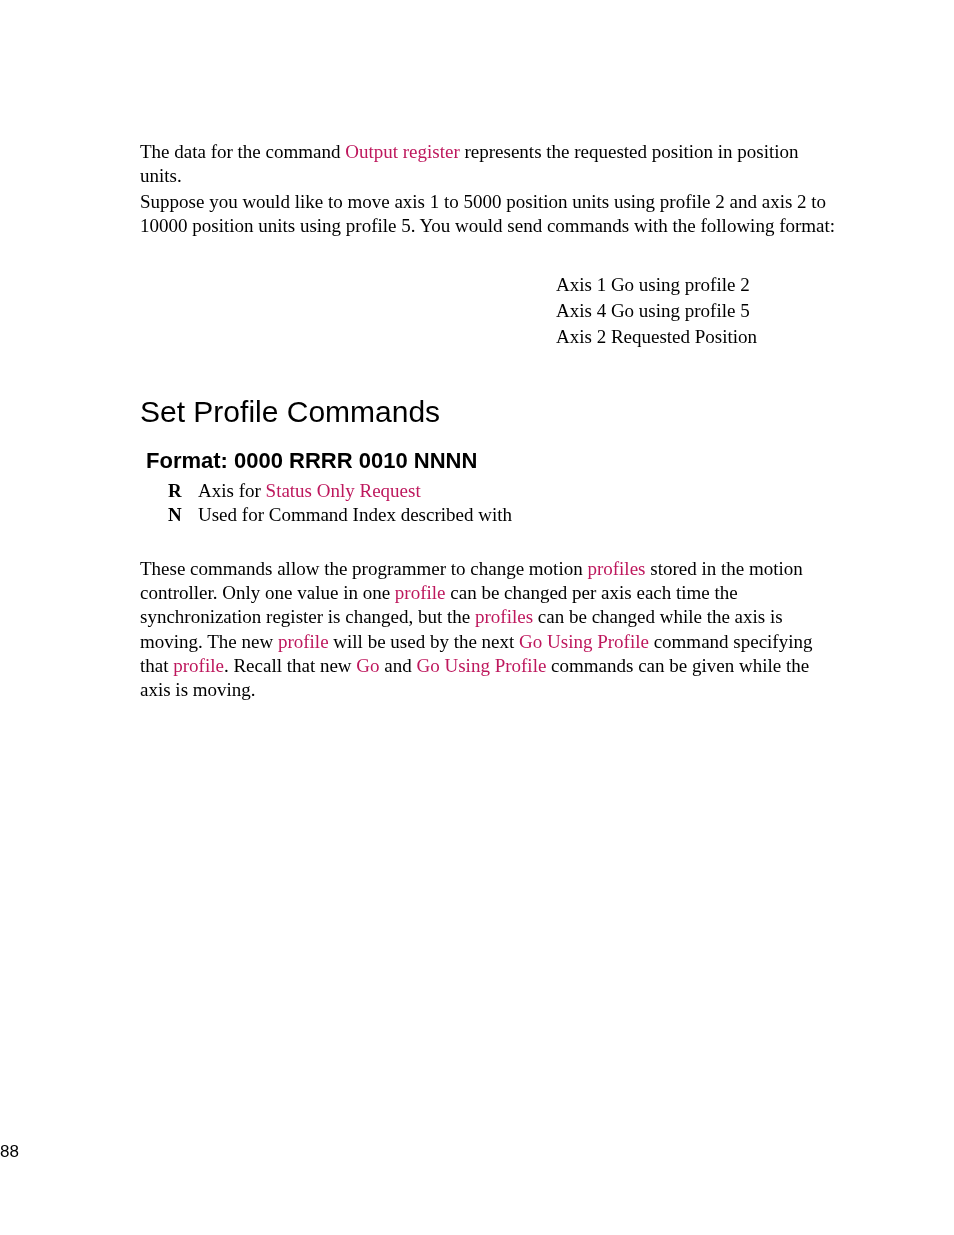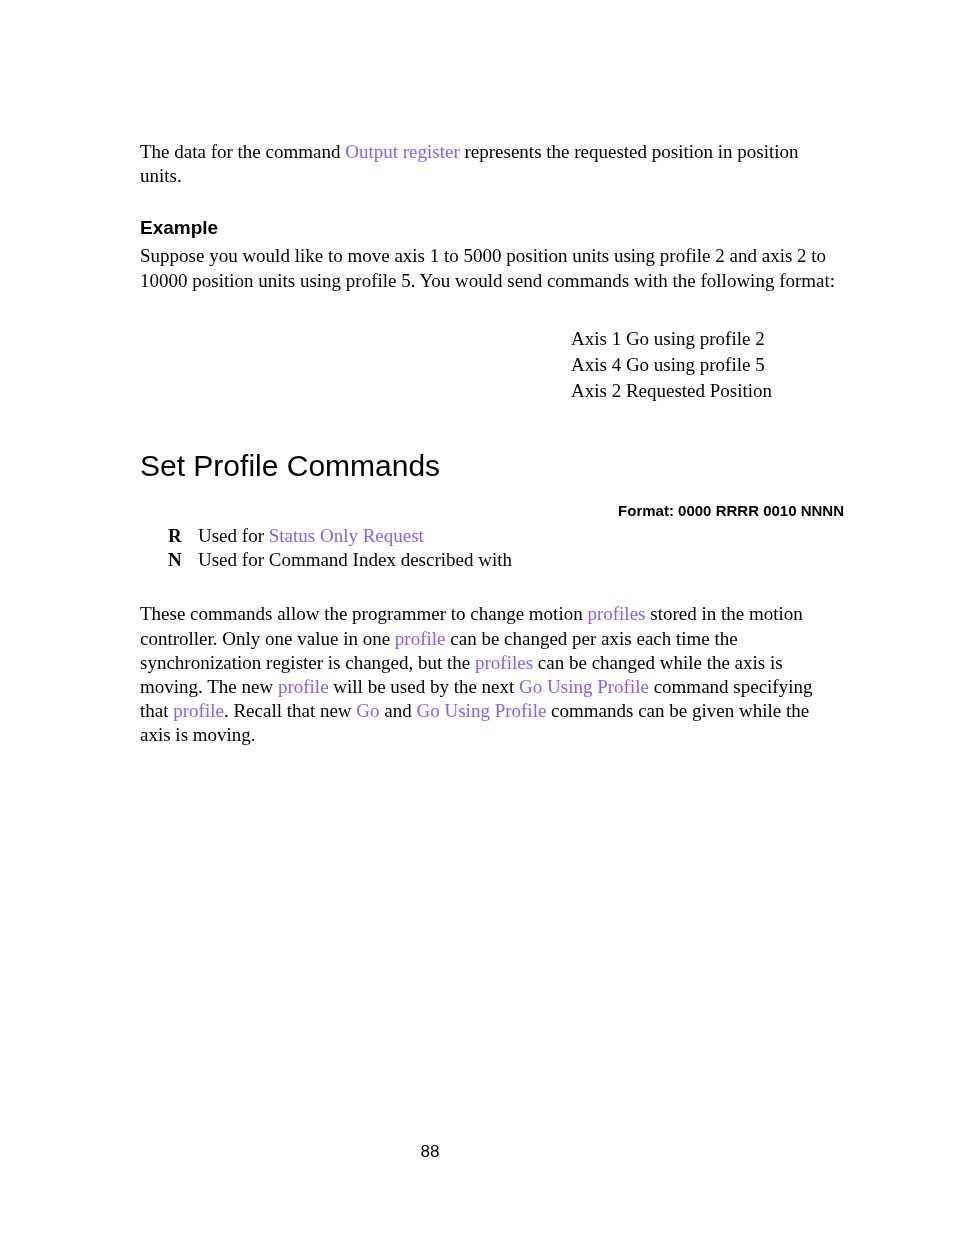--- a/index.html
+++ b/index.html
@@ -11,91 +11,89 @@
   }
   .page {
     box-sizing: border-box;
     padding: 140px 110px 0 140px;
     font-family: "Times New Roman", Times, serif;
     font-size: 19px;
     line-height: 1.27;
     color: #000;
   }
   .link {
-    color: #8b5cf6;
+    color: #be185d;
   }
   h3.example {
     font-family: Arial, Helvetica, sans-serif;
     font-weight: bold;
     font-size: 19px;
     margin: 28px 0 4px 0;
   }
   h2.section {
     font-family: Arial, Helvetica, sans-serif;
     font-weight: normal;
     font-size: 30px;
     margin: 44px 0 16px 0;
   }
   h3.format {
     font-family: Arial, Helvetica, sans-serif;
     font-weight: bold;
-    font-size: 15px;
-    margin: 0 0 4px 16px;
-    text-align: right;
+    font-size: 22px;
+    margin: 0 0 4px 6px;
   }
   p { margin: 0 0 2px 0; }
   .axis-block {
     margin: 34px 0 34px 414px;
   }
-  .axis-block div { margin: 2px 17px; }
+  .axis-block div { margin: 2px 2px; }
   .def-row {
     display: flex;
     margin-left: 28px;
   }
   .def-row .letter {
     font-weight: bold;
     width: 30px;
     flex: 0 0 30px;
   }
   .spacer-above-body { height: 30px; }
   .page-number {
     position: absolute;
     top: 1142px;
     left: 0;
     width: 860px;
-    text-align: center;
+    text-align: left;
     font-family: Arial, Helvetica, sans-serif;
     font-size: 17px;
   }
 </style>
 </head>
 <body>
 
 <div class="page">
 
   <p>
     <span>The data for the command </span><span class="link">Output register</span><span> represents the requested position in position units.</span>
   </p>
 
-  <h3 class="example">Example</h3>
   <p>Suppose you would like to move axis 1 to 5000 position units using profile 2 and axis 2 to 10000 position units using profile 5.  You would send commands with the following format:</p>
 
   <div class="axis-block">
     <div>Axis 1 Go using profile 2</div>
     <div>Axis 4 Go using profile 5</div>
     <div>Axis 2 Requested Position</div>
   </div>
 
   <h2 class="section">Set Profile Commands</h2>
   <h3 class="format">Format: 0000 RRRR 0010 NNNN</h3>
 
   <div class="def-row">
     <div class="letter">R</div>
     <div>
-      <span>Used for </span><span class="link">Status Only Request</span><span></span>
+      <span>Axis for </span><span class="link">Status Only Request</span><span></span>
     </div>
   </div>
   <div class="def-row">
     <div class="letter">N</div>
     <div>
       <span>Used for Command Index described with</span>
     </div>
   </div>
 
   <div class="spacer-above-body"></div>

